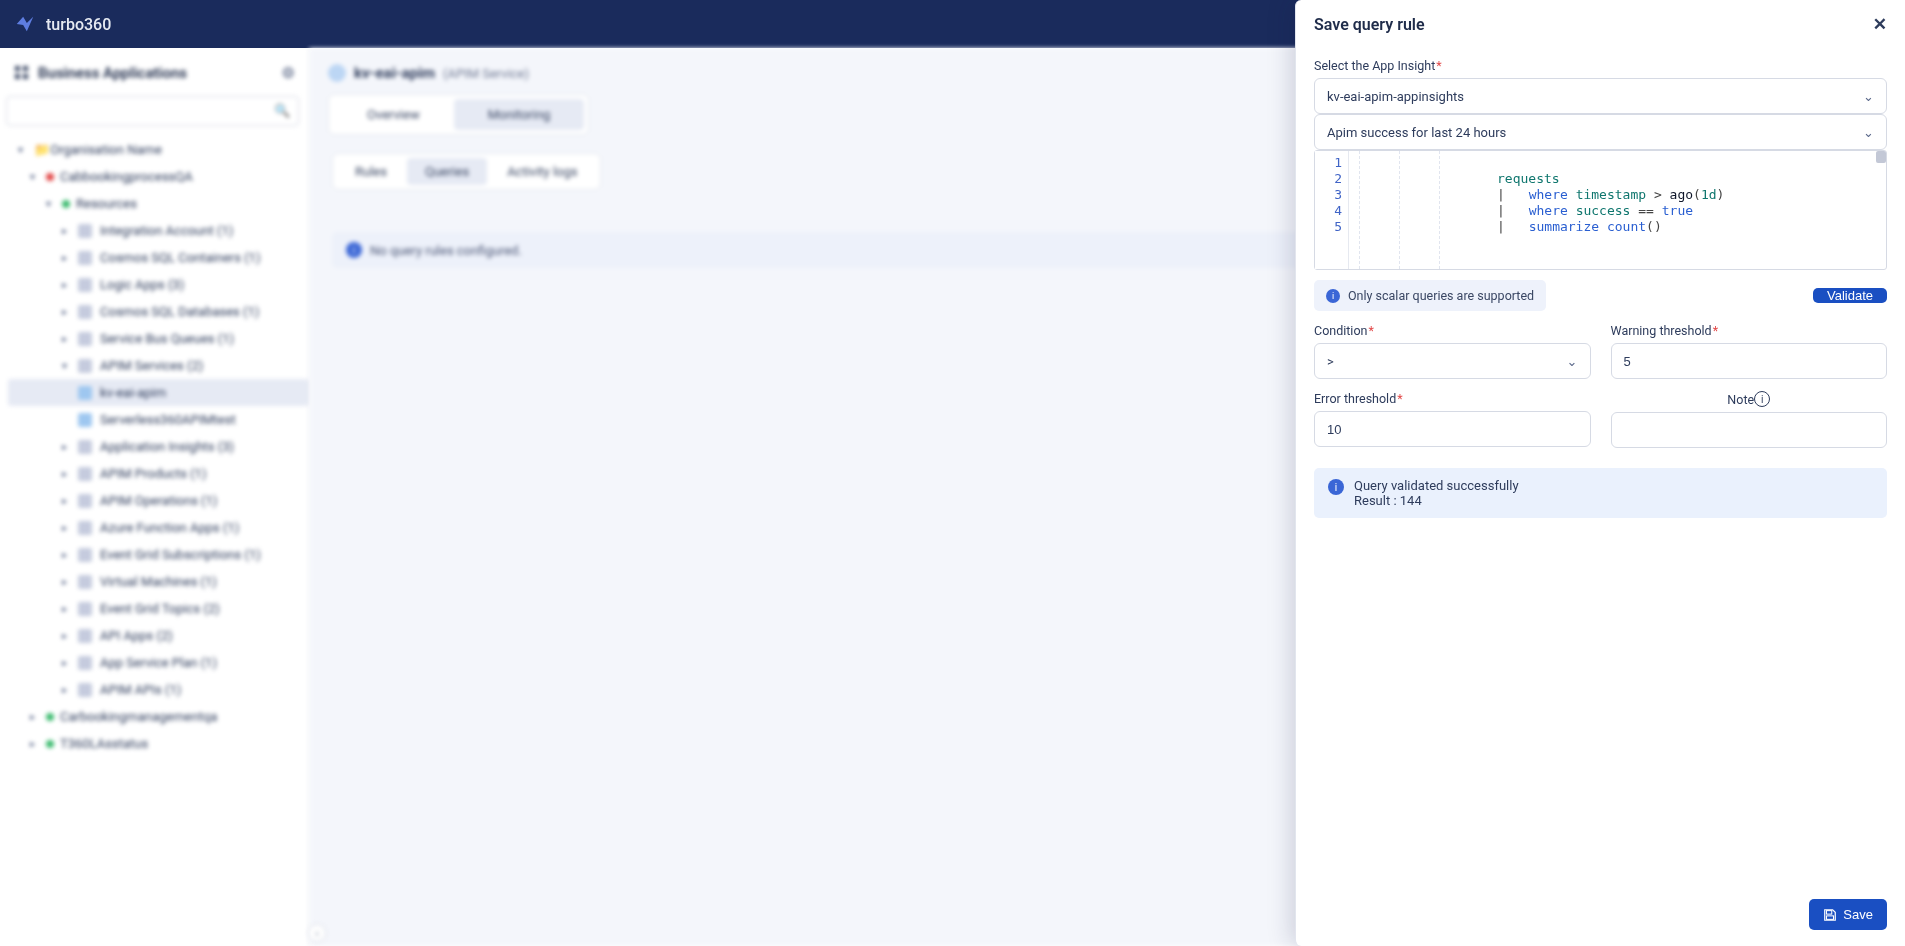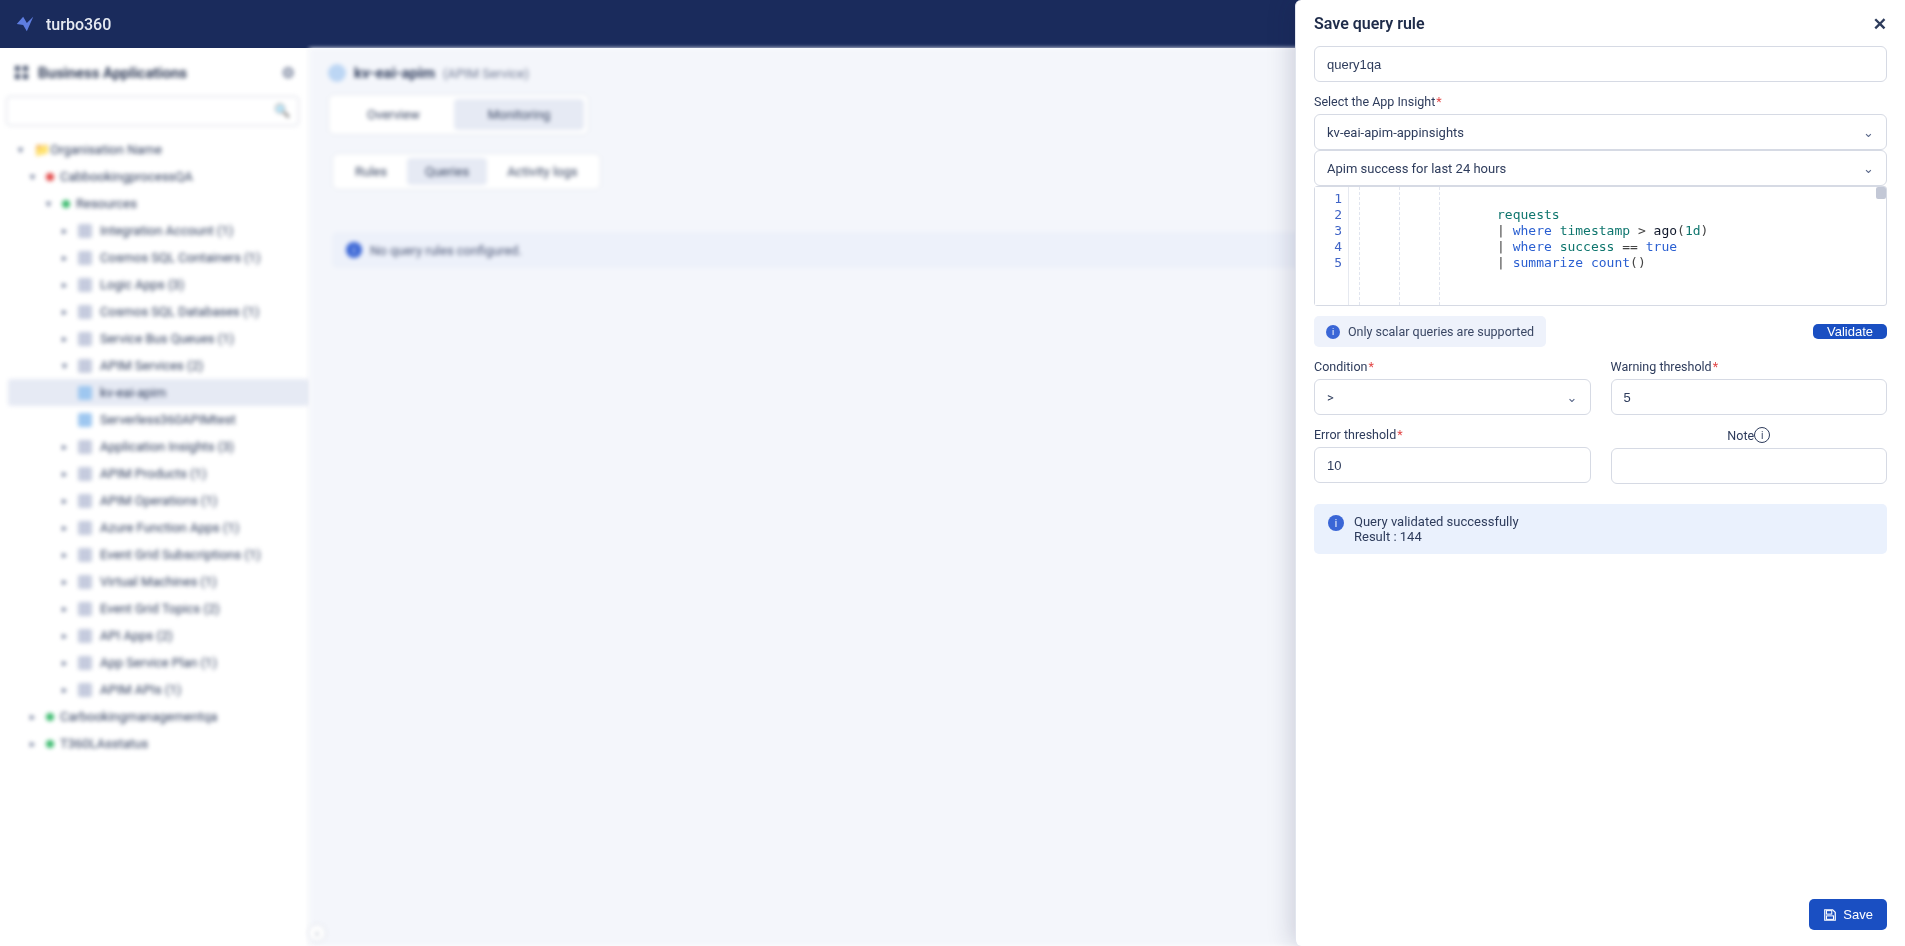--- a/index.html
+++ b/index.html
@@ -158,21 +158,21 @@
     border-left: 1px solid #e2e5ee;
     border-radius: 6px 0 0 6px;
     box-shadow: -4px 0 24px rgba(20,30,70,0.18);
     display: flex;
     flex-direction: column;
     z-index: 50;
     pointer-events: auto;
   }
   .panel-header {
     display: flex;
-    align-items: flex-start;
+    align-items: center;
     justify-content: space-between;
     padding: 14px 18px 8px 18px;
     font-size: 16px;
     font-weight: 600;
     color: #1f2c4a;
   }
   .close-x { color:#2e3c5c; cursor:pointer; font-size: 17px; }
   .panel-body {
     padding: 4px 18px 0 18px;
     flex: 1;
@@ -238,21 +238,21 @@
     width: 40px;
     height: 100%;
   }
   .code-lines {
     position: relative;
     padding-left: 148px;
     line-height: 16px;
     color:#222;
     white-space: pre;
   }
-  .kw { color:#2a5fd1; }
+  .kw { color:#2a5fd1;margin-left:16px; }
   .fn { color:#0f172a; }
   .op { color:#444; }
   .id { color:#0f766e; }
   .bool { color:#2a5fd1; }
   .call { color:#2a5fd1; }
   .paren { color:#444; }
   .scroll-stub {
     position:absolute;
     top:0;right:0;
     width:10px;height:12px;
@@ -524,21 +524,20 @@
 
 <div class="collapse-handle">‹</div>
 
 <div class="side-panel">
   <div class="panel-header">
     <span>Save query rule</span>
     <span class="close-x">✕</span>
   </div>
   <div class="panel-body">
 
-    <input class="t-input" value="query1qa" style="">
 
     <div class="field-label"><span>Select the App Insight</span><span class="req">*</span></div>
     <div class="t-select">
       <span>kv-eai-apim-appinsights</span>
       <span class="chev-down">⌄</span>
     </div>
 
     <div class="t-select">
       <span>Apim success for last 24 hours</span>
       <span class="chev-down">⌄</span>

